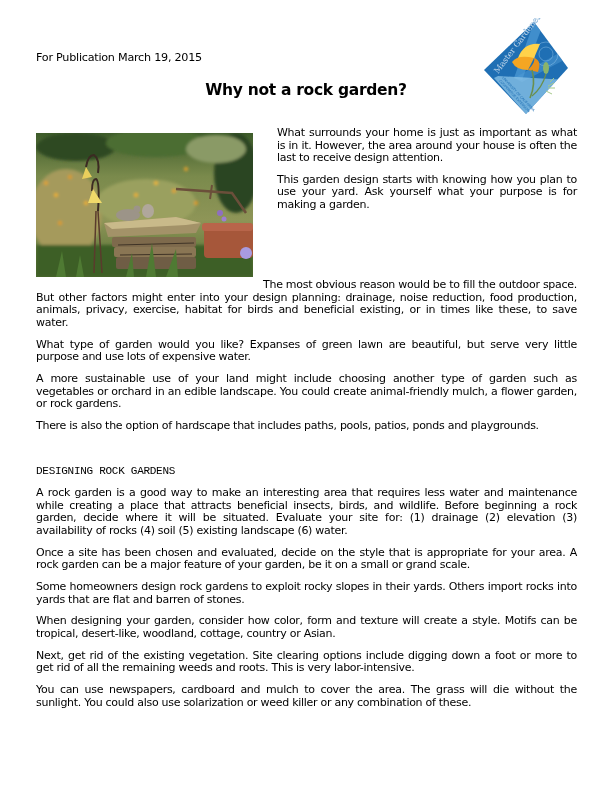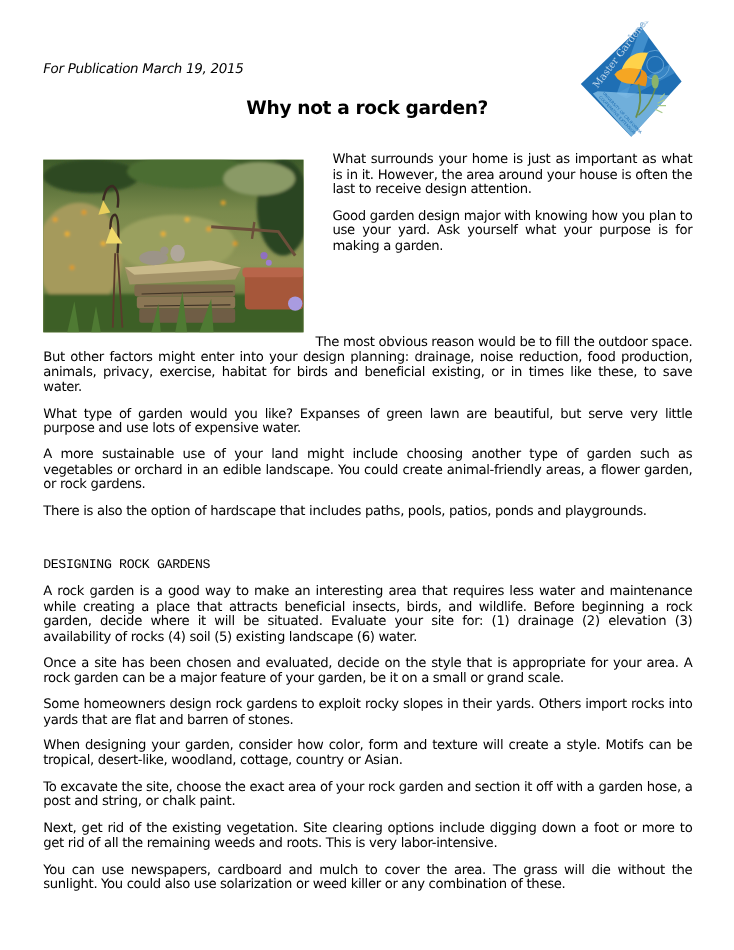--- a/index.html
+++ b/index.html
@@ -2,21 +2,21 @@
 <html><head>
   <meta charset="utf-8">
   <style>
     html, body { margin: 0; padding: 0; background: #ffffff; }
     body {
       width: 612px; height: 792px; position: relative; overflow: hidden;
       font-family: "DejaVu Sans", sans-serif; color: #000;
     }
     .pubdate {
       position: absolute; left: 36px; top: 51px;
-      font-size: 11.2px; letter-spacing: -0.25px; font-style: italic;
+      font-size: 11.2px; letter-spacing: -0.25px;
     }
     .title {
       position: absolute; left: 0; width: 612px; top: 81px; text-align: center;
       font-size: 15.5px; font-weight: bold; letter-spacing: -0.3px;
     }
     .logo { position: absolute; left: 474px; top: 18px; width: 98px; height: 100px; }
     .photo {
       position: absolute; left: 36px; top: 133px; width: 217px; height: 144px;
       overflow: hidden; background: #5d7a38;
     }
@@ -127,31 +127,30 @@
         <path d="M110,144 L116,110 L120,144 Z"></path>
       <path d="M130,144 L140,116 L142,144 Z"></path>
         <path d="M20,144 L26,118 L30,144 Z"></path>
       <path d="M40,144 L44,122 L48,144 Z"></path>
     </g>
   </svg>
 </div>
 
 <div class="side-col body-text">
   <p>What surrounds your home is just as important as what is in it. However, the area around your house is often the last to receive design attention.</p>
-  <p>Good garden design major with knowing how you plan to use your yard. Ask yourself what your purpose is for making a garden.</p>
+  <p>This garden design starts with knowing how you plan to use your yard. Ask yourself what your purpose is for making a garden.</p>
 </div>
 
 <div class="main-col body-text">
   <p class="indent-first">The most obvious reason would be to fill the outdoor space. But other factors might enter into your design planning: drainage, noise reduction, food production, animals, privacy, exercise, habitat for birds and beneficial existing, or in times like these, to save water.</p>
   <p>What type of garden would you like? Expanses of green lawn are beautiful, but serve very little purpose and use lots of expensive water.</p>
-  <p>A more sustainable use of your land might include choosing another type of garden such as vegetables or orchard in an edible landscape. You could create animal-friendly areas, a flower garden, or rock gardens.</p>
+  <p>A more sustainable use of your land might include choosing another type of garden such as vegetables or orchard in an edible landscape. You could create animal-friendly mulch, a flower garden, or rock gardens.</p>
   <p>There is also the option of hardscape that includes paths, pools, patios, ponds and playgrounds.</p>
 
   <div class="section-heading">DESIGNING ROCK GARDENS</div>
 
   <p>A rock garden is a good way to make an interesting area that requires less water and maintenance while creating a place that attracts beneficial insects, birds, and wildlife. Before beginning a rock garden, decide where it will be situated. Evaluate your site for: (1) drainage (2) elevation (3) availability of rocks (4) soil (5) existing landscape (6) water.</p>
   <p>Once a site has been chosen and evaluated, decide on the style that is appropriate for your area. A rock garden can be a major feature of your garden, be it on a small or grand scale.</p>
   <p>Some homeowners design rock gardens to exploit rocky slopes in their yards. Others import rocks into yards that are flat and barren of stones.</p>
   <p>When designing your garden, consider how color, form and texture will create a style. Motifs can be tropical, desert-like, woodland, cottage, country or Asian.</p>
-  <p>To excavate the site, choose the exact area of your rock garden and section it off with a garden hose, a post and string, or chalk paint.</p>
   <p>Next, get rid of the existing vegetation. Site clearing options include digging down a foot or more to get rid of all the remaining weeds and roots. This is very labor-intensive.</p>
   <p>You can use newspapers, cardboard and mulch to cover the area. The grass will die without the sunlight. You could also use solarization or weed killer or any combination of these.</p>
 </div>
 
 </body></html>

